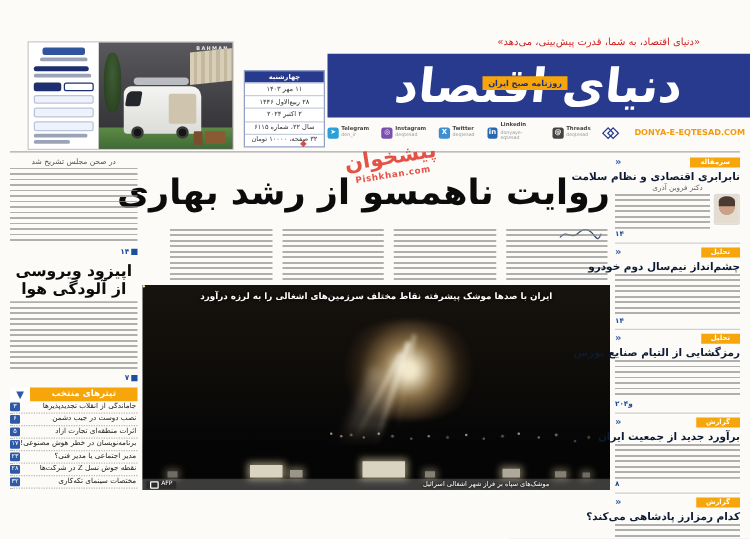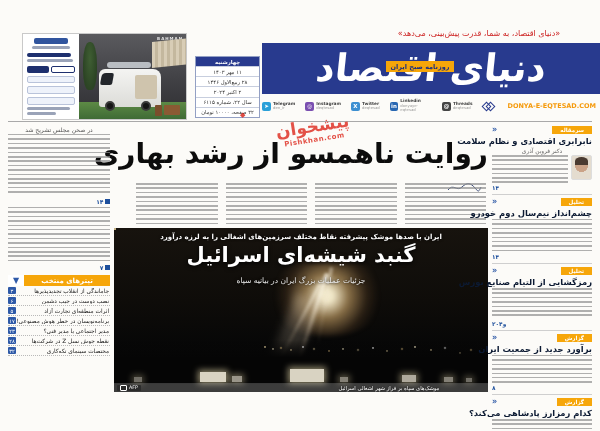--- a/index.html
+++ b/index.html
@@ -259,39 +259,38 @@
     <div class="citysil"></div>
     <div class="bld b1"></div>
       <div class="bld b2"></div>
       <div class="bld b3"></div>
       <div class="bld b4"></div>
     <div class="bld b5"></div>
       <div class="bld b6"></div>
       <div class="bld b7"></div>
       <div class="bld b8"></div>
     <div class="photo-topline rtl">ایران با صدها موشک پیشرفته نقاط مختلف سرزمین‌های اشغالی را به لرزه درآورد</div>
-    <div class="photo-title rtl">گنبد شیشه‌ای اسرائیل</div>
-    <div class="photo-sub rtl">جزئیات عملیات بزرگ ایران در بیانیه سپاه</div>
     <div class="captionbar"></div>
     <div class="caption rtl">موشک‌های سپاه بر فراز شهر اشغالی اسرائیل</div>
     <div class="credit">
       <span class="camicon"></span>
       <span>AFP</span>
     </div>
   </div>
 
   <div class="lc rtl">
     <div class="lc-kicker">در صحن مجلس تشریح شد</div>
     <div class="flines" style="height:62px"></div>
     <div class="refrow">
         <span class="ref">
           <span class="refsq"></span>
           <span>۱۴</span>
         </span>
       </div>
+    <div class="lc-h2">اپیزود ویروسی از آلودگی هوا</div>
     <div class="flines" style="height:56px"></div>
     <div class="refrow">
         <span class="ref">
           <span class="refsq"></span>
           <span>۷</span>
         </span>
       </div>
 
     <div class="picks">
       <div class="picks-head">

